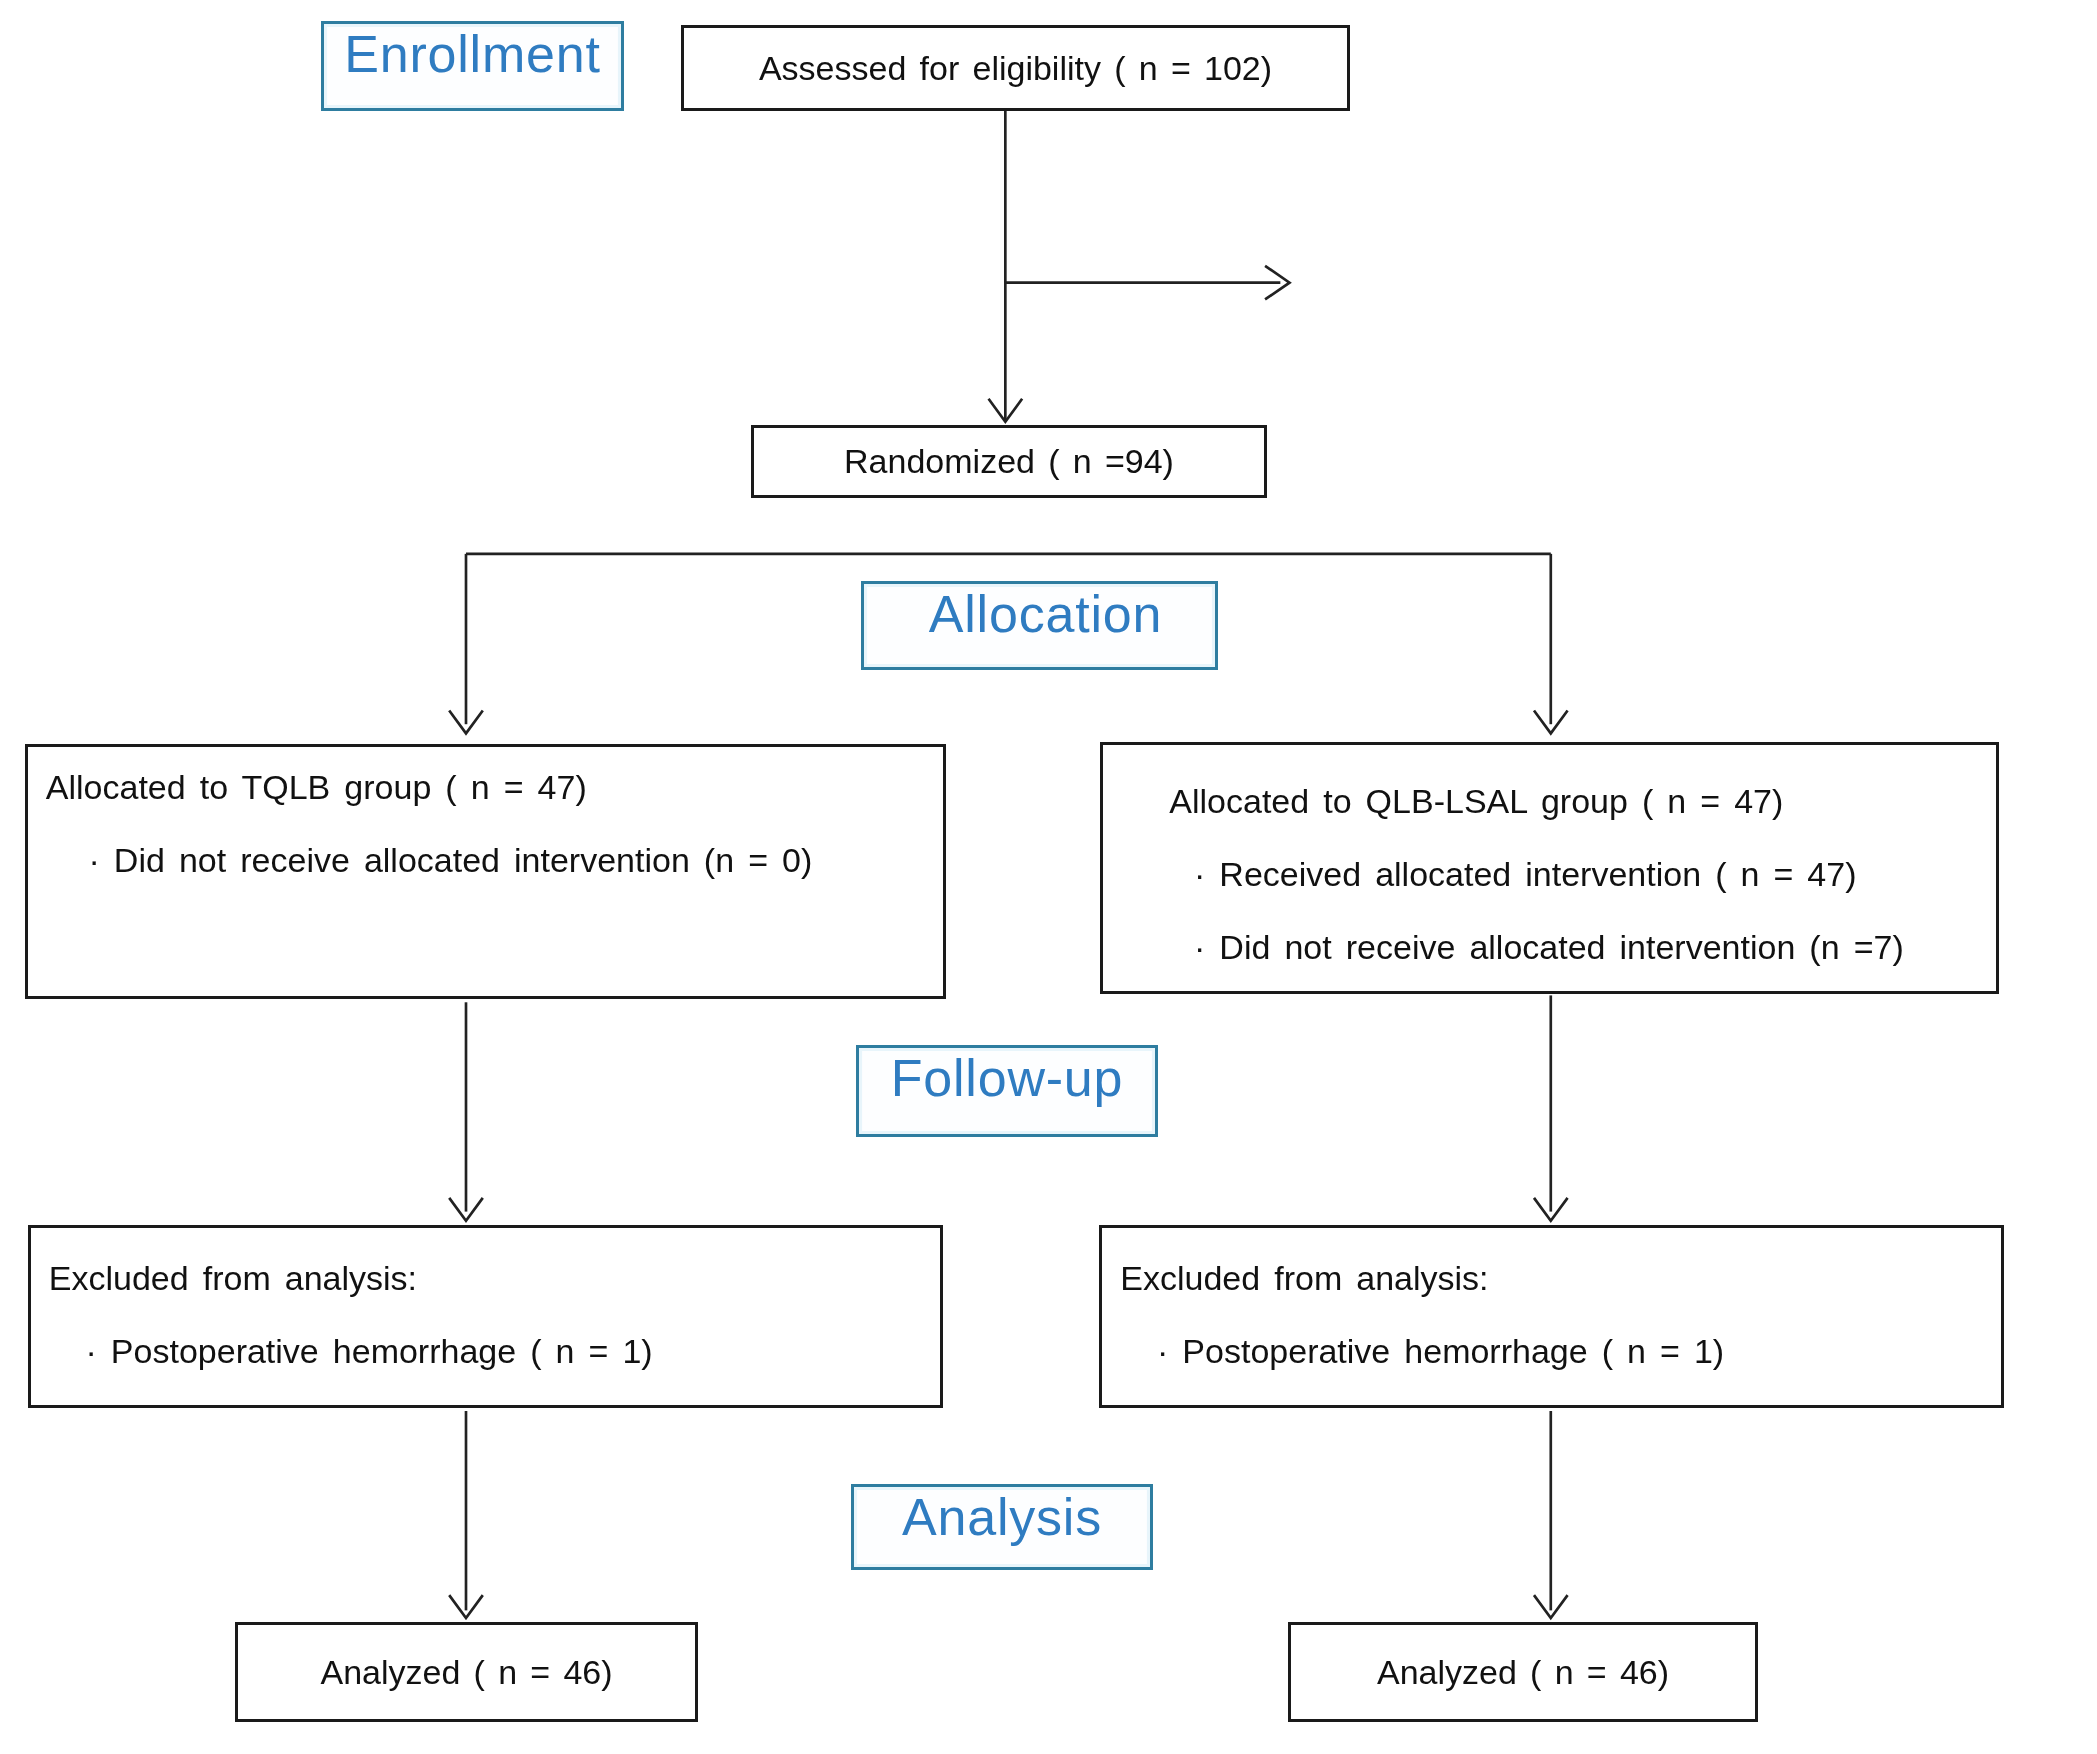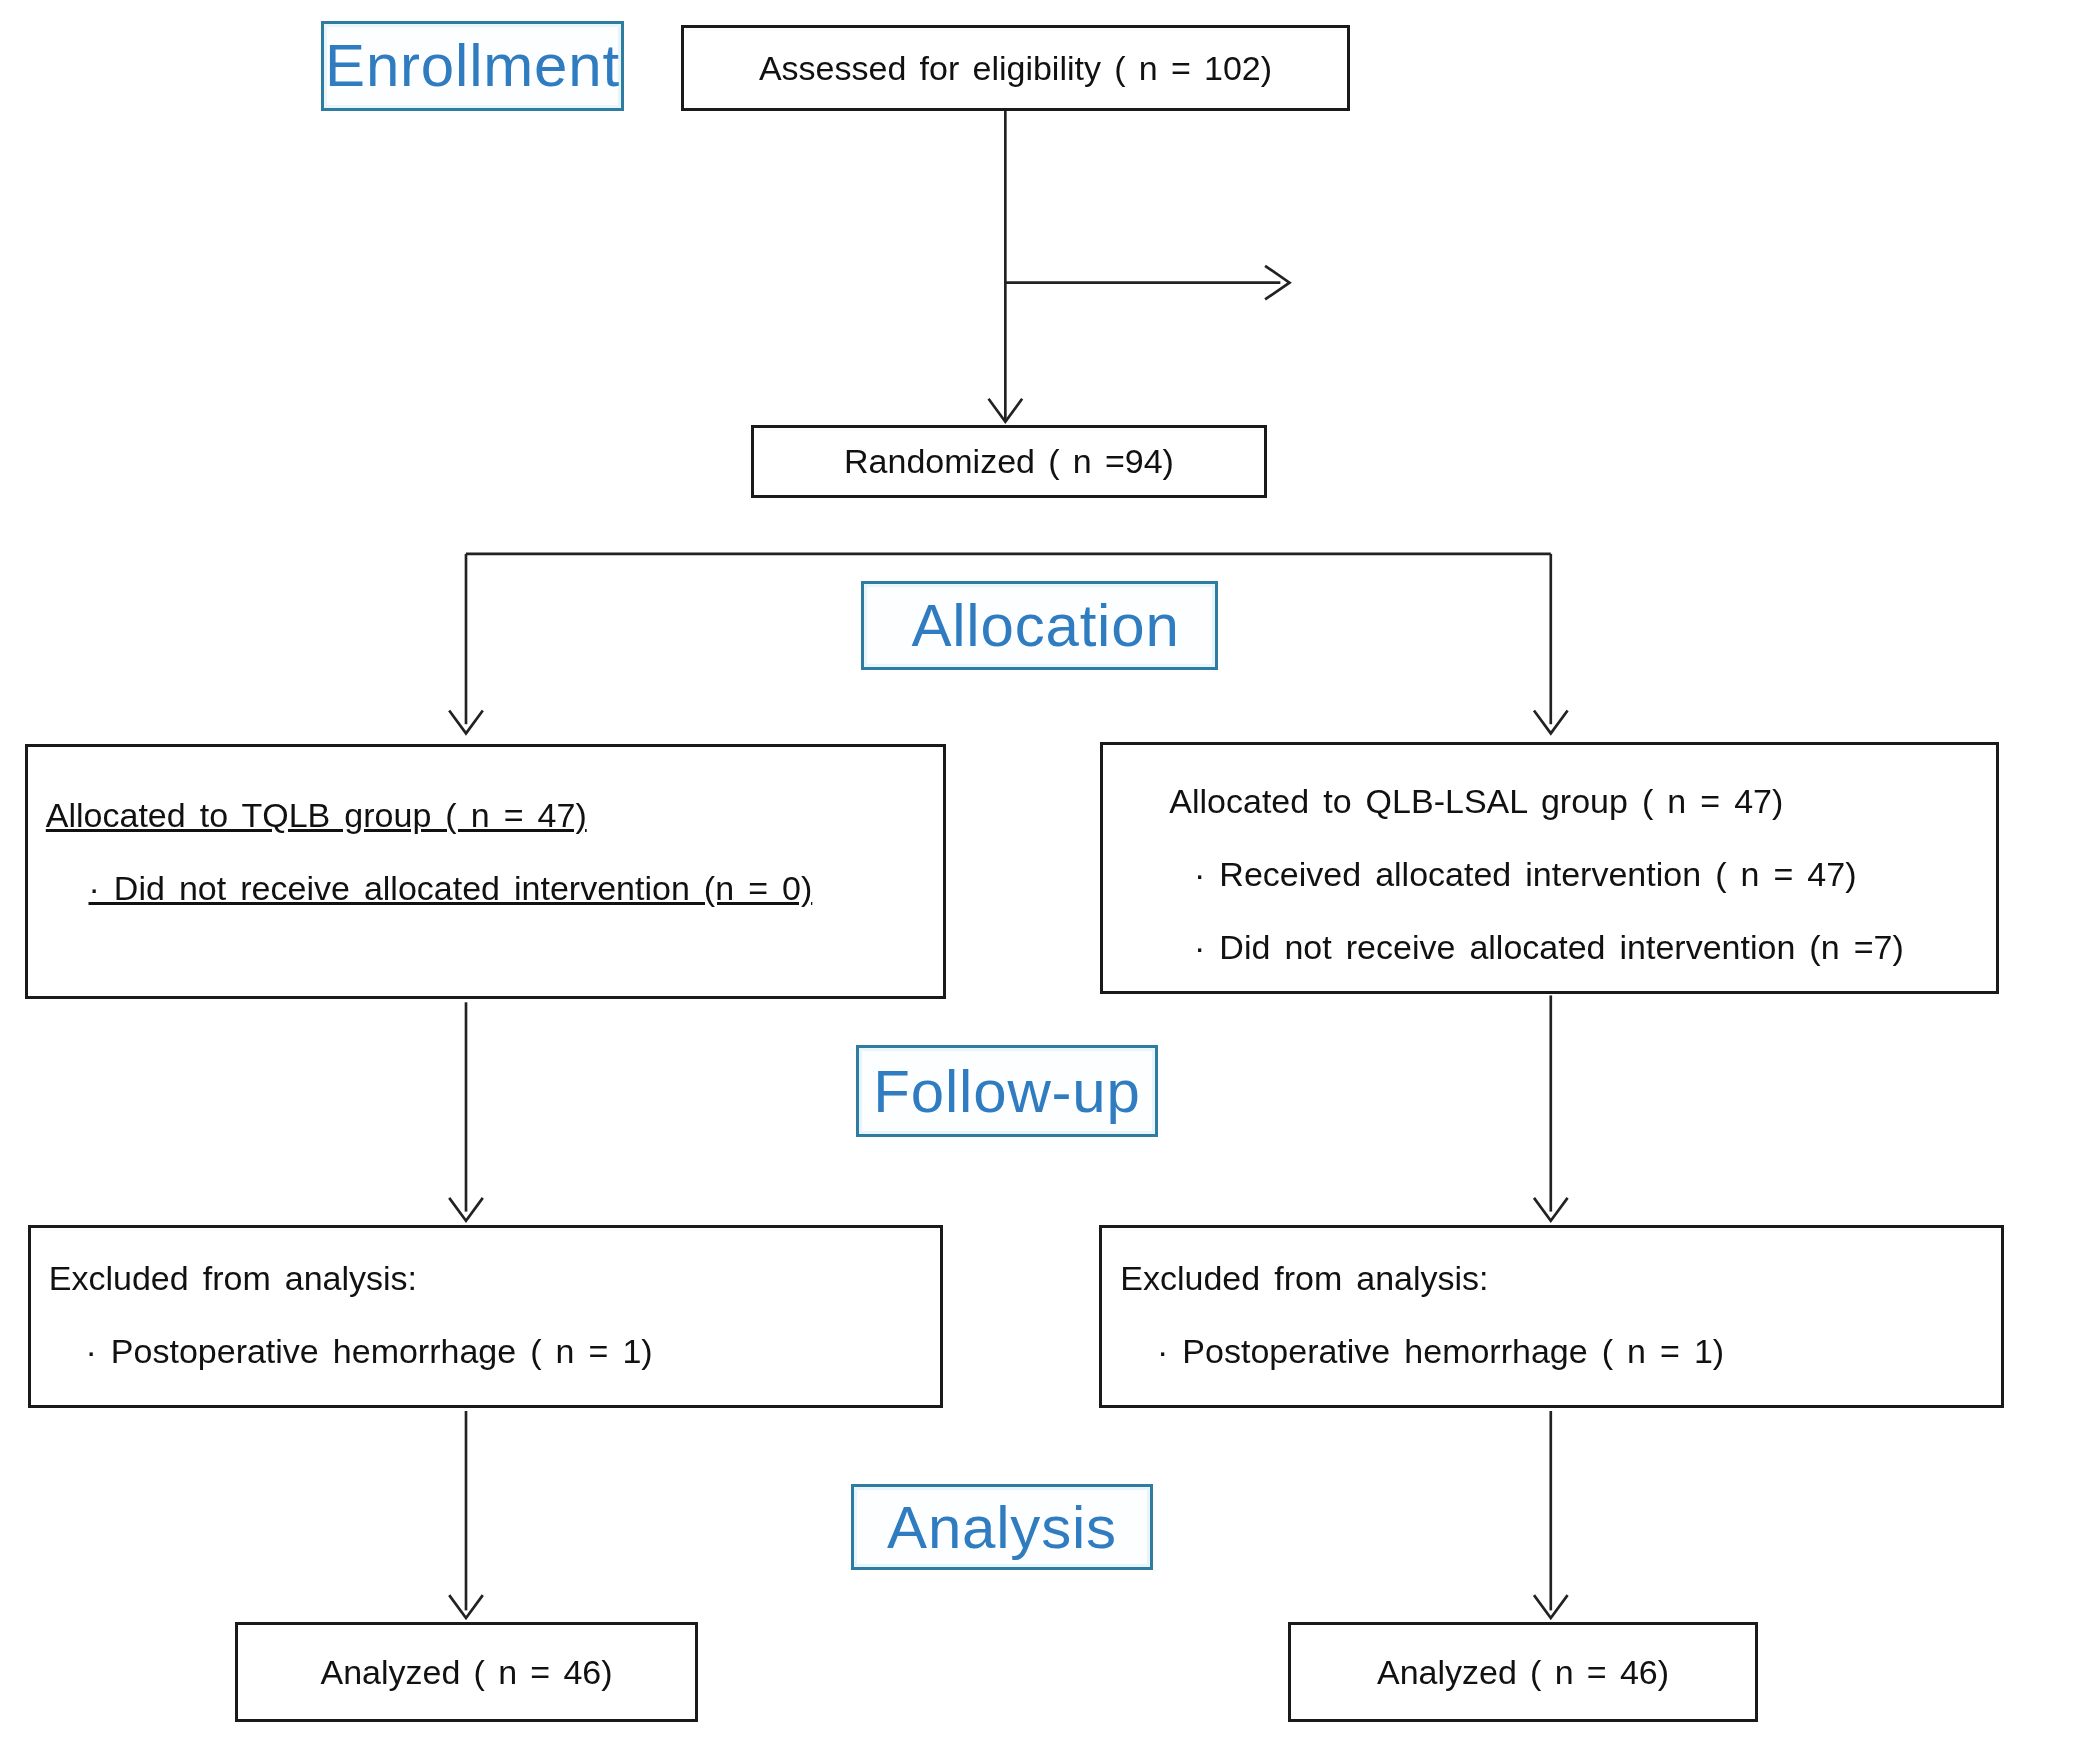--- a/index.html
+++ b/index.html
@@ -35,24 +35,23 @@
     white-space: nowrap;
   }
   
   .stage {
     position: absolute;
     background: #fdfeff;
     border: 3.8px solid #2e7da0;
     box-shadow: inset 0 0 0 3.1px #e8f5fb;
     box-sizing: border-box;
     display: flex;
-    align-items: center;
     justify-content: center;
     color: #2f7cc1;
-    font-size: 60px;
+    font-size: 52px;
     letter-spacing: 0.8px;
   }
   
   svg.arrows {
     position: absolute;
     left: 0; top: 0;
     width: 2097px;
     height: 1754px;
     pointer-events: none;
   }
@@ -108,21 +107,21 @@
   <div class="fbox center" style="left:681px; top:25px; width:669px; height:86px;align-items:center;">
     <span>Assessed for eligibility ( n = 102)</span>
   </div>
 
 
   <div class="fbox center" style="left:751px; top:425px; width:516px; height:73px;">
     <span>Randomized ( n =94)</span>
   </div>
 
   <div class="fbox" style="left:24.5px; top:744px; width:921px; height:255px;">
-    <div class="lines" style="top:32px;text-decoration:underline;">
+    <div class="lines" style="top:4px;">
       <div class="line" style="padding-left:18.3px;">Allocated to TQLB group ( n = 47)</div>
       <div class="line" style="padding-left:61px;">· Did not receive allocated intervention (n = 0)</div>
     </div>
   </div>
 
   <div class="fbox" style="left:1100px; top:742px; width:899px; height:252px;">
     <div class="lines" style="top:20px;margin-left:48px;">
       <div class="line" style="padding-left:18.3px;">Allocated to QLB-LSAL group ( n = 47)</div>
       <div class="line" style="padding-left:43px;">· Received allocated intervention ( n = 47)</div>
       <div class="line" style="padding-left:43px;">· Did not receive allocated intervention (n =7)</div>

